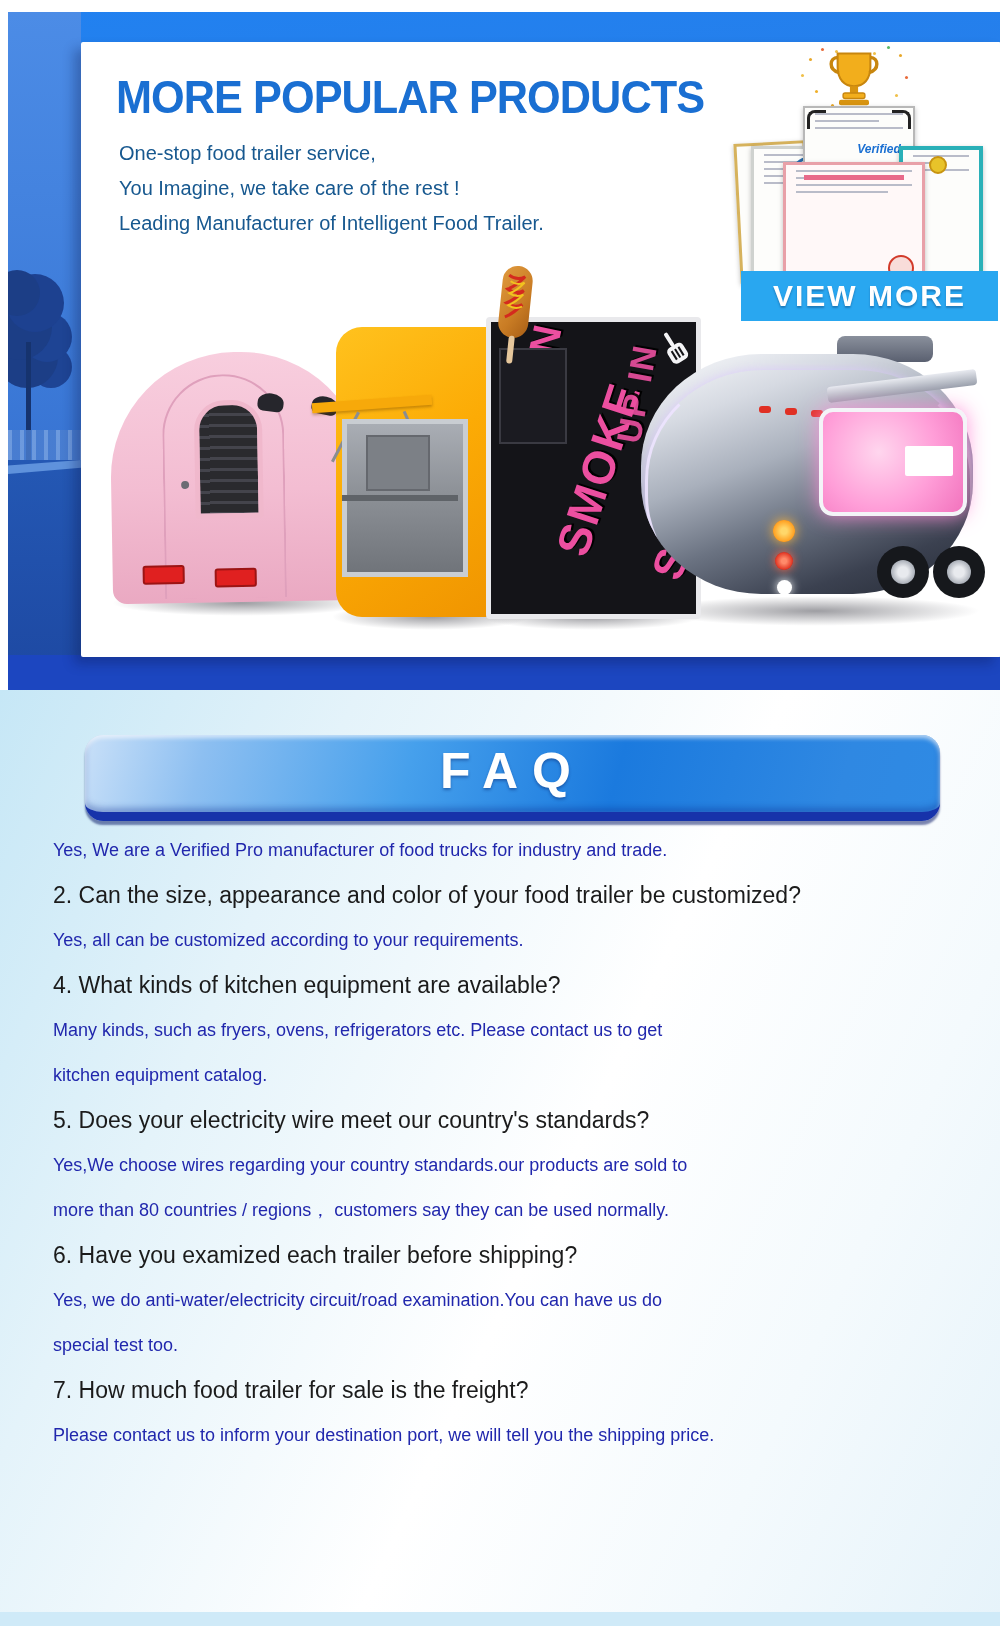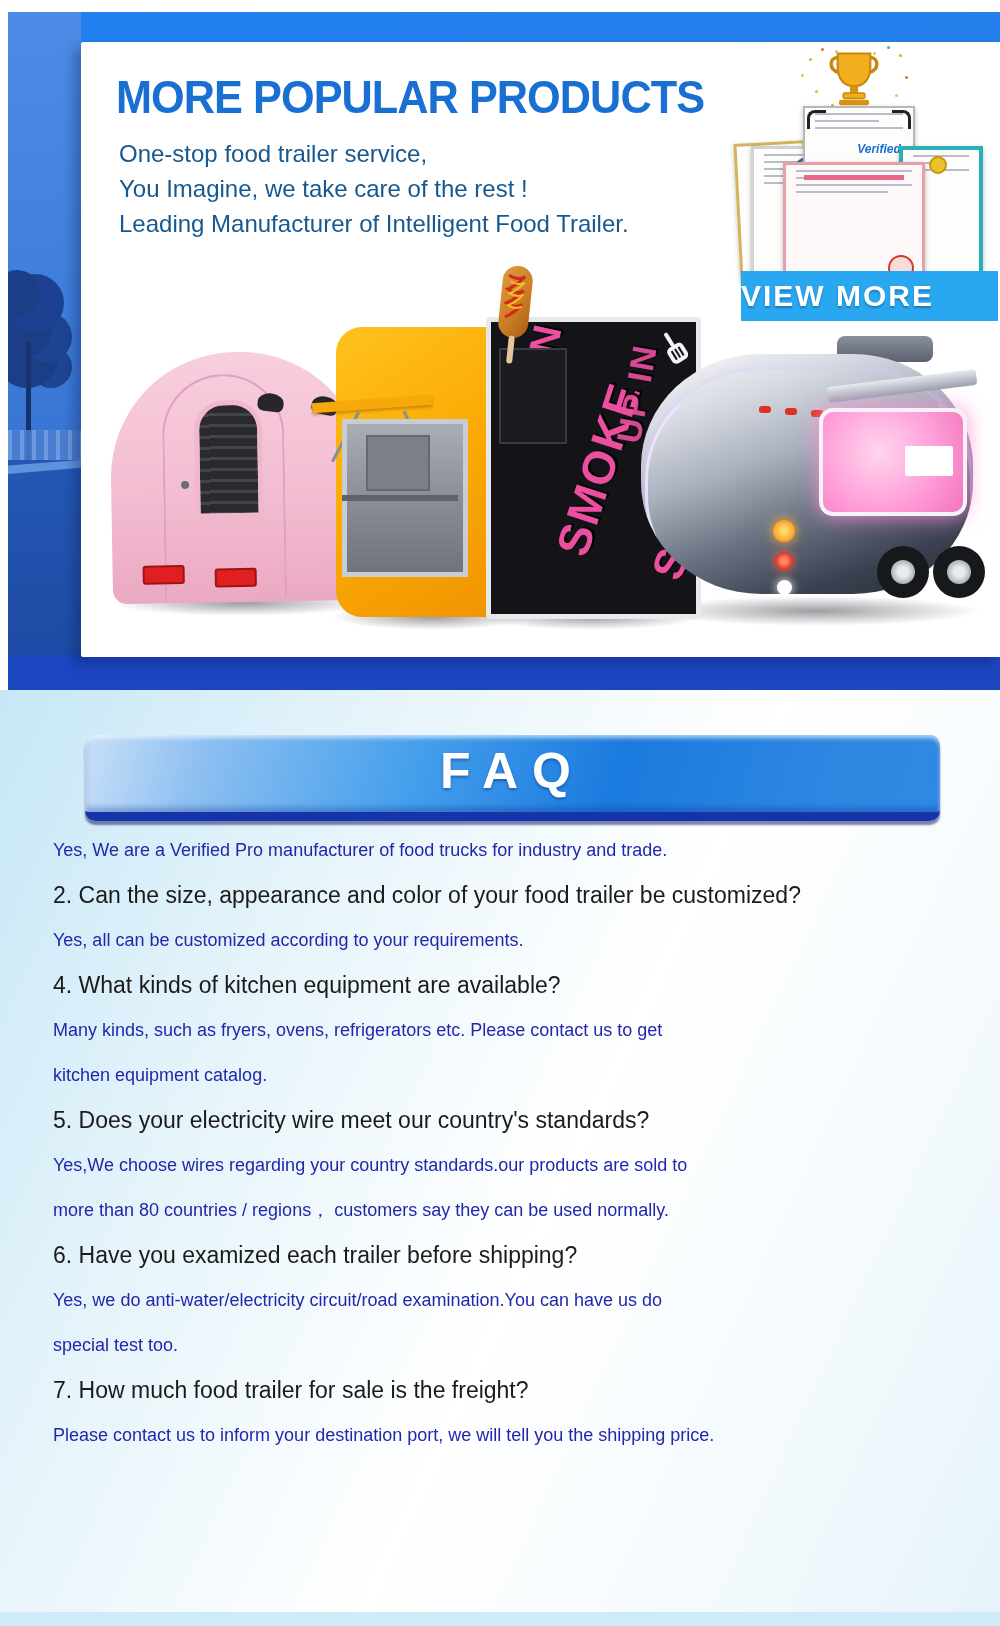--- a/index.html
+++ b/index.html
@@ -22,21 +22,21 @@
   .street .curb{position:absolute;left:0;top:448px;width:73px;height:14px;background:#5f92dc;
         clip-path:polygon(0 40%,100% 0,100% 55%,0 100%);}
   .band{position:absolute;left:0;top:643px;width:1000px;height:47px;background:#1c46c0;}
 
   
   .card{position:absolute;left:73px;top:30px;width:920px;height:615px;background:#ffffff;
         box-shadow:-7px 7px 12px rgba(10,20,70,.30);border-radius:2px;}
   .title{position:absolute;left:35px;top:28px;font-size:46px;font-weight:bold;color:#1a6fd2;
         letter-spacing:-1px;transform:scaleX(.94);transform-origin:left;white-space:nowrap;}
   .taglines{position:absolute;left:38px;top:94px;}
-  .tagline{font-size:24px;line-height:35px;color:#17588f;white-space:nowrap;}
+  .tagline{font-size:20px;line-height:35px;color:#17588f;white-space:nowrap;}
 
   
   .certs{position:absolute;left:650px;top:4px;width:250px;height:256px;}
   .trophy{position:absolute;left:95px;top:2px;width:56px;height:60px;}
   .confetti{position:absolute;left:120px;top:18px;width:3px;height:3px;border-radius:50%;background:#f0b02a;
         box-shadow:-42px -6px 0 #e8a82a,-30px -16px 0 #e86a3a,-16px -14px 0 #f0c04a,48px -10px 0 #e8a82a,
         36px -18px 0 #58b868,22px -12px 0 #f0c04a,-50px 10px 0 #f0c04a,54px 12px 0 #e86a3a,
         -36px 26px 0 #f0b02a,44px 30px 0 #f0c04a,-20px 40px 0 #e8a82a,30px 44px 0 #e8a82a;}
   .cert{position:absolute;background:#fdfdfb;box-shadow:0 2px 5px rgba(0,0,0,.25);}
   .cert-a{left:6px;top:96px;width:66px;height:134px;border:3px solid #d6b25c;transform:rotate(-3deg);}
@@ -56,21 +56,21 @@
   .cert-e .pink-title{position:absolute;left:18px;top:10px;width:100px;height:5px;background:#e86a8a;}
   .cert-e .seal-red{position:absolute;right:8px;bottom:10px;width:22px;height:22px;border-radius:50%;border:2px solid #d23a2a;background:rgba(210,58,42,.15);}
   .certline{height:2px;background:#b9bcc9;margin:5px 10px;}
   .certline.short{margin-right:34px;}
   .cert-c .certline:first-of-type{margin-top:58px;}
   .cert-b .certline:first-of-type{margin-top:44px;}
   .cert-d .certline:first-of-type{margin-top:28px;}
   .cert-e .certline:first-of-type{margin-top:26px;}
 
   .viewmore{position:absolute;left:660px;top:229px;width:257px;height:50px;background:#29a7f0;
-        color:#fff;font-size:30px;font-weight:bold;letter-spacing:2px;line-height:50px;
+        color:#fff;font-size:30px;font-weight:bold;letter-spacing:2px;text-align:center;line-height:50px;
         z-index:5;cursor:pointer;text-shadow:0 2px 2px rgba(0,40,90,.35);}
 
   
   .trailers{position:absolute;left:0;top:270px;width:920px;height:345px;}
   .shadow{position:absolute;background:radial-gradient(ellipse at center,rgba(40,40,50,.45) 0%,rgba(40,40,50,0) 70%);border-radius:50%;}
   .sh1{left:30px;top:278px;width:260px;height:26px;}
   .sh2{left:250px;top:292px;width:200px;height:26px;}
   .sh3{left:400px;top:292px;width:220px;height:26px;}
   .sh4{left:570px;top:284px;width:330px;height:30px;}
 
@@ -141,21 +141,21 @@
   .a-wheel{position:absolute;bottom:-4px;width:52px;height:52px;border-radius:50%;background:#16181c;z-index:5;}
   .aw1{left:236px;} .aw2{left:292px;}
   .a-wheel .hub{position:absolute;left:14px;top:14px;width:24px;height:24px;border-radius:50%;
         background:radial-gradient(circle,#e8eaee 30%,#9aa0aa 80%);}
 
   
   .faq-section{position:absolute;left:0;top:690px;width:1000px;height:936px;
         background:linear-gradient(115deg,#c6e7f6 0%,#e4f3fa 25%,#ffffff 55%,#f4fafd 78%,#e6f3fa 100%);}
   .bottom-strip{position:absolute;left:0;bottom:0;width:1000px;height:14px;background:#cfeaf8;}
 
-  .faq-button{position:absolute;left:85px;top:45px;width:855px;height:77px;border-radius:10px;
+  .faq-button{position:absolute;left:85px;top:45px;width:855px;height:77px;border-radius:18px;
         background:linear-gradient(105deg,#c9e0f8 0%,#8dbff1 14%,#46a0ec 38%,#1b7ade 62%,#2f88e2 88%,#2f8ae4 100%);
         border-bottom:9px solid #1733aa;box-shadow:0 4px 2px rgba(16,32,110,.55),inset 0 3px 4px rgba(255,255,255,.65),inset 0 -4px 6px rgba(10,40,140,.35);
         cursor:pointer;}
   .faq-label{width:100%;text-align:center;font-size:50px;font-weight:bold;color:#fff;
         letter-spacing:14px;line-height:72px;text-shadow:0 2px 3px rgba(10,40,110,.45);}
 
   .faq-list{position:absolute;left:53px;top:138px;width:930px;}
   .line{white-space:nowrap;line-height:45px;}
   .q{font-size:23px;color:#1b1b1b;}
   .a{font-size:18px;color:#2127ad;}

